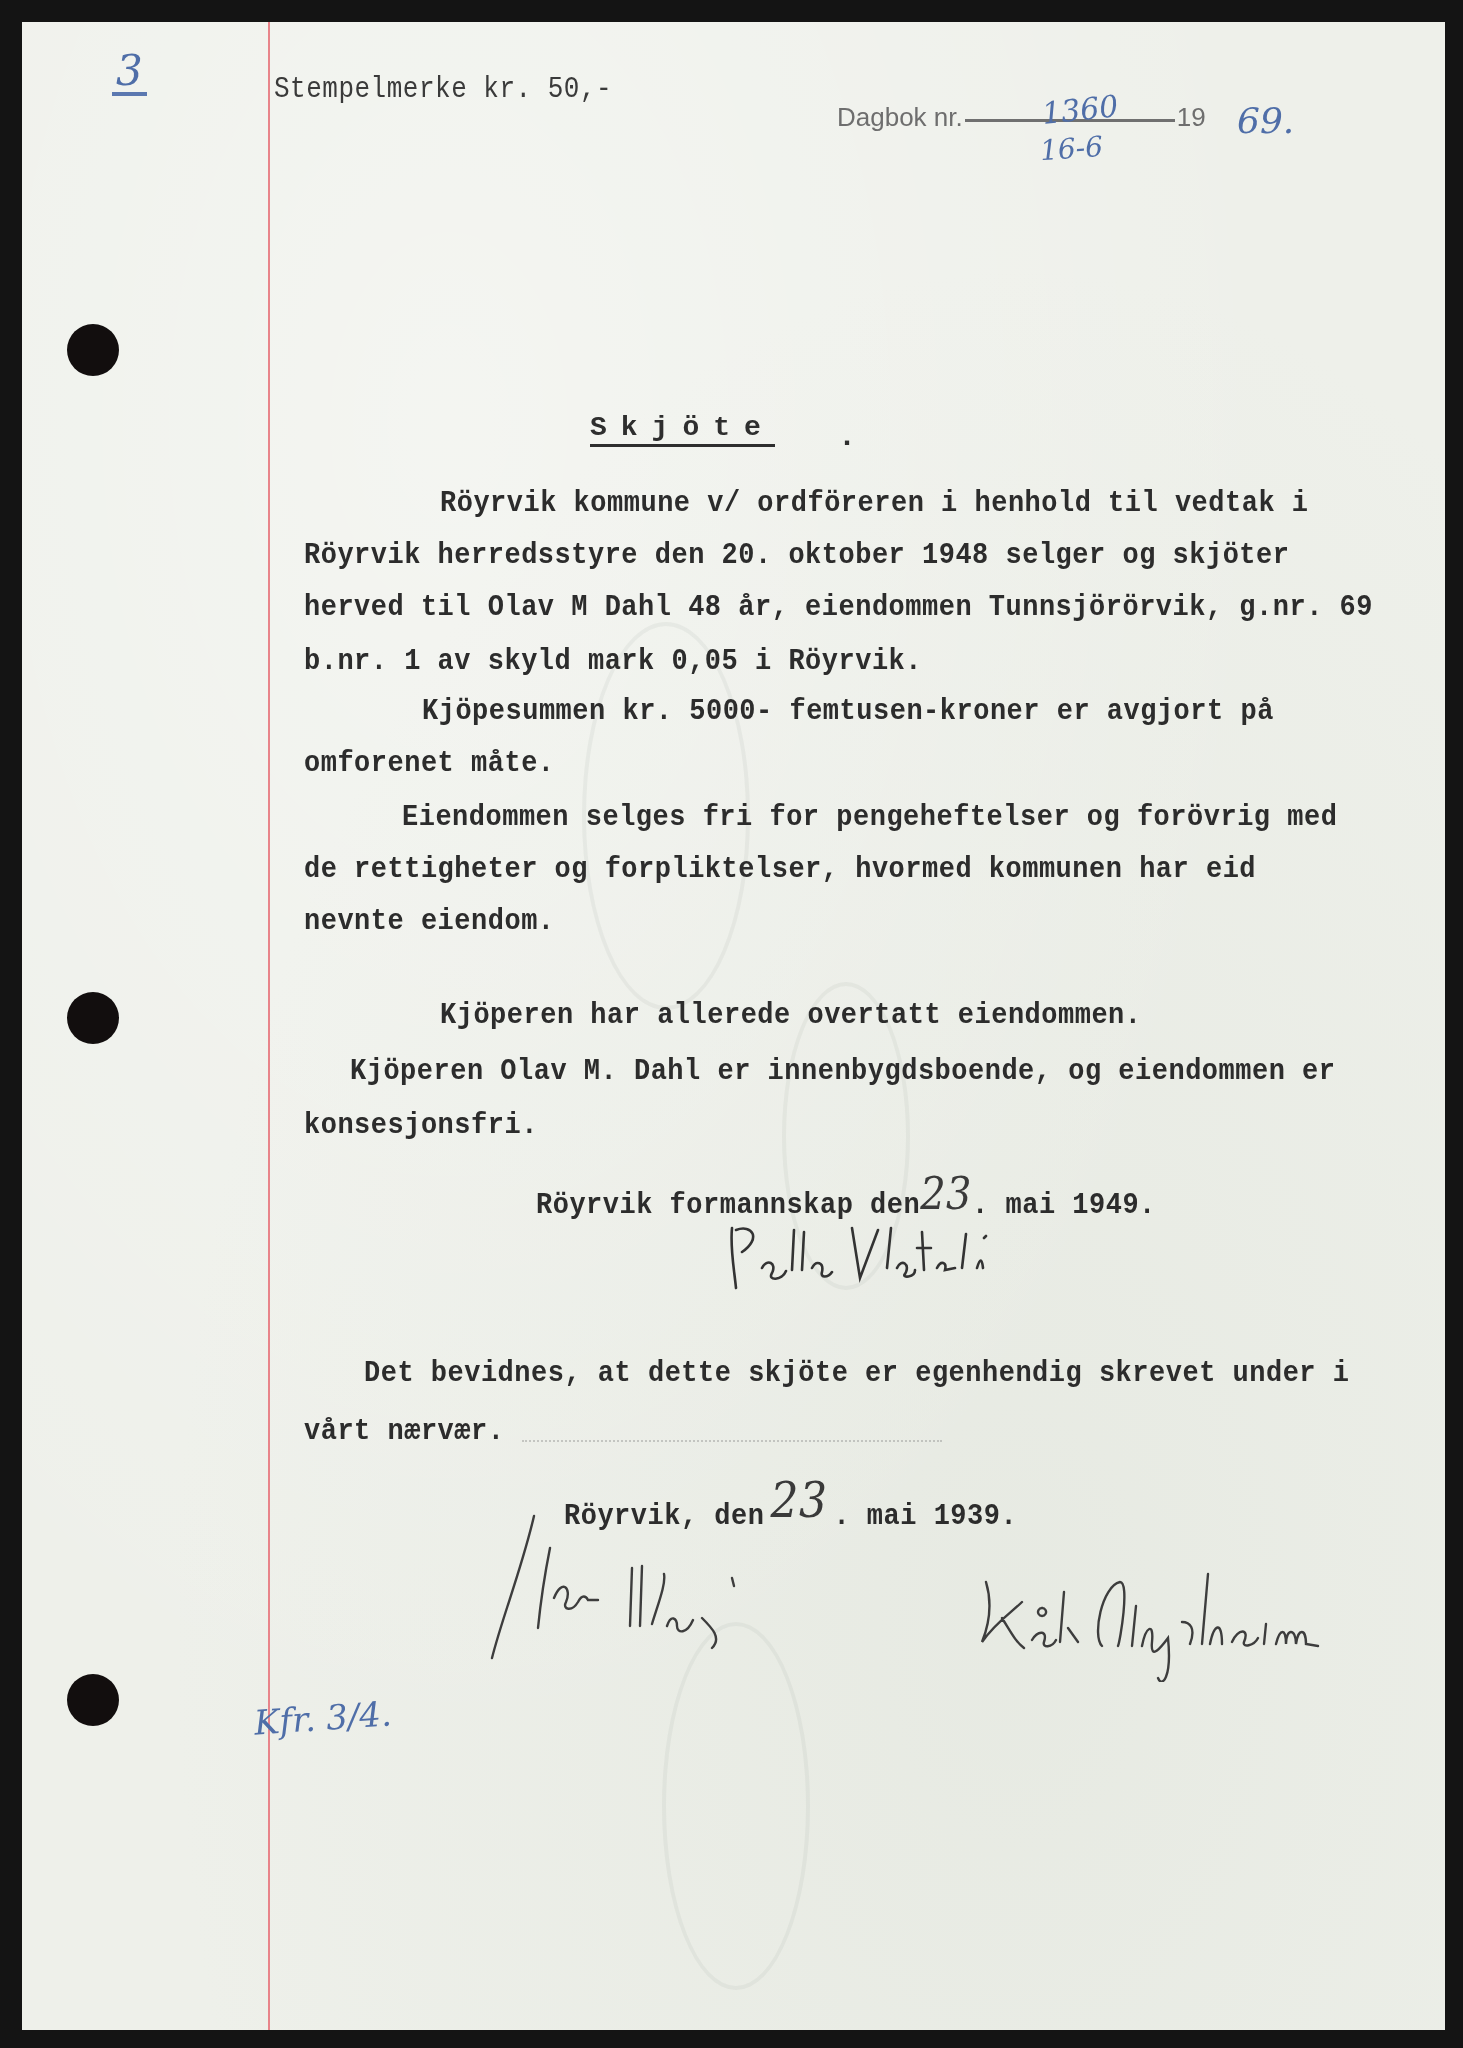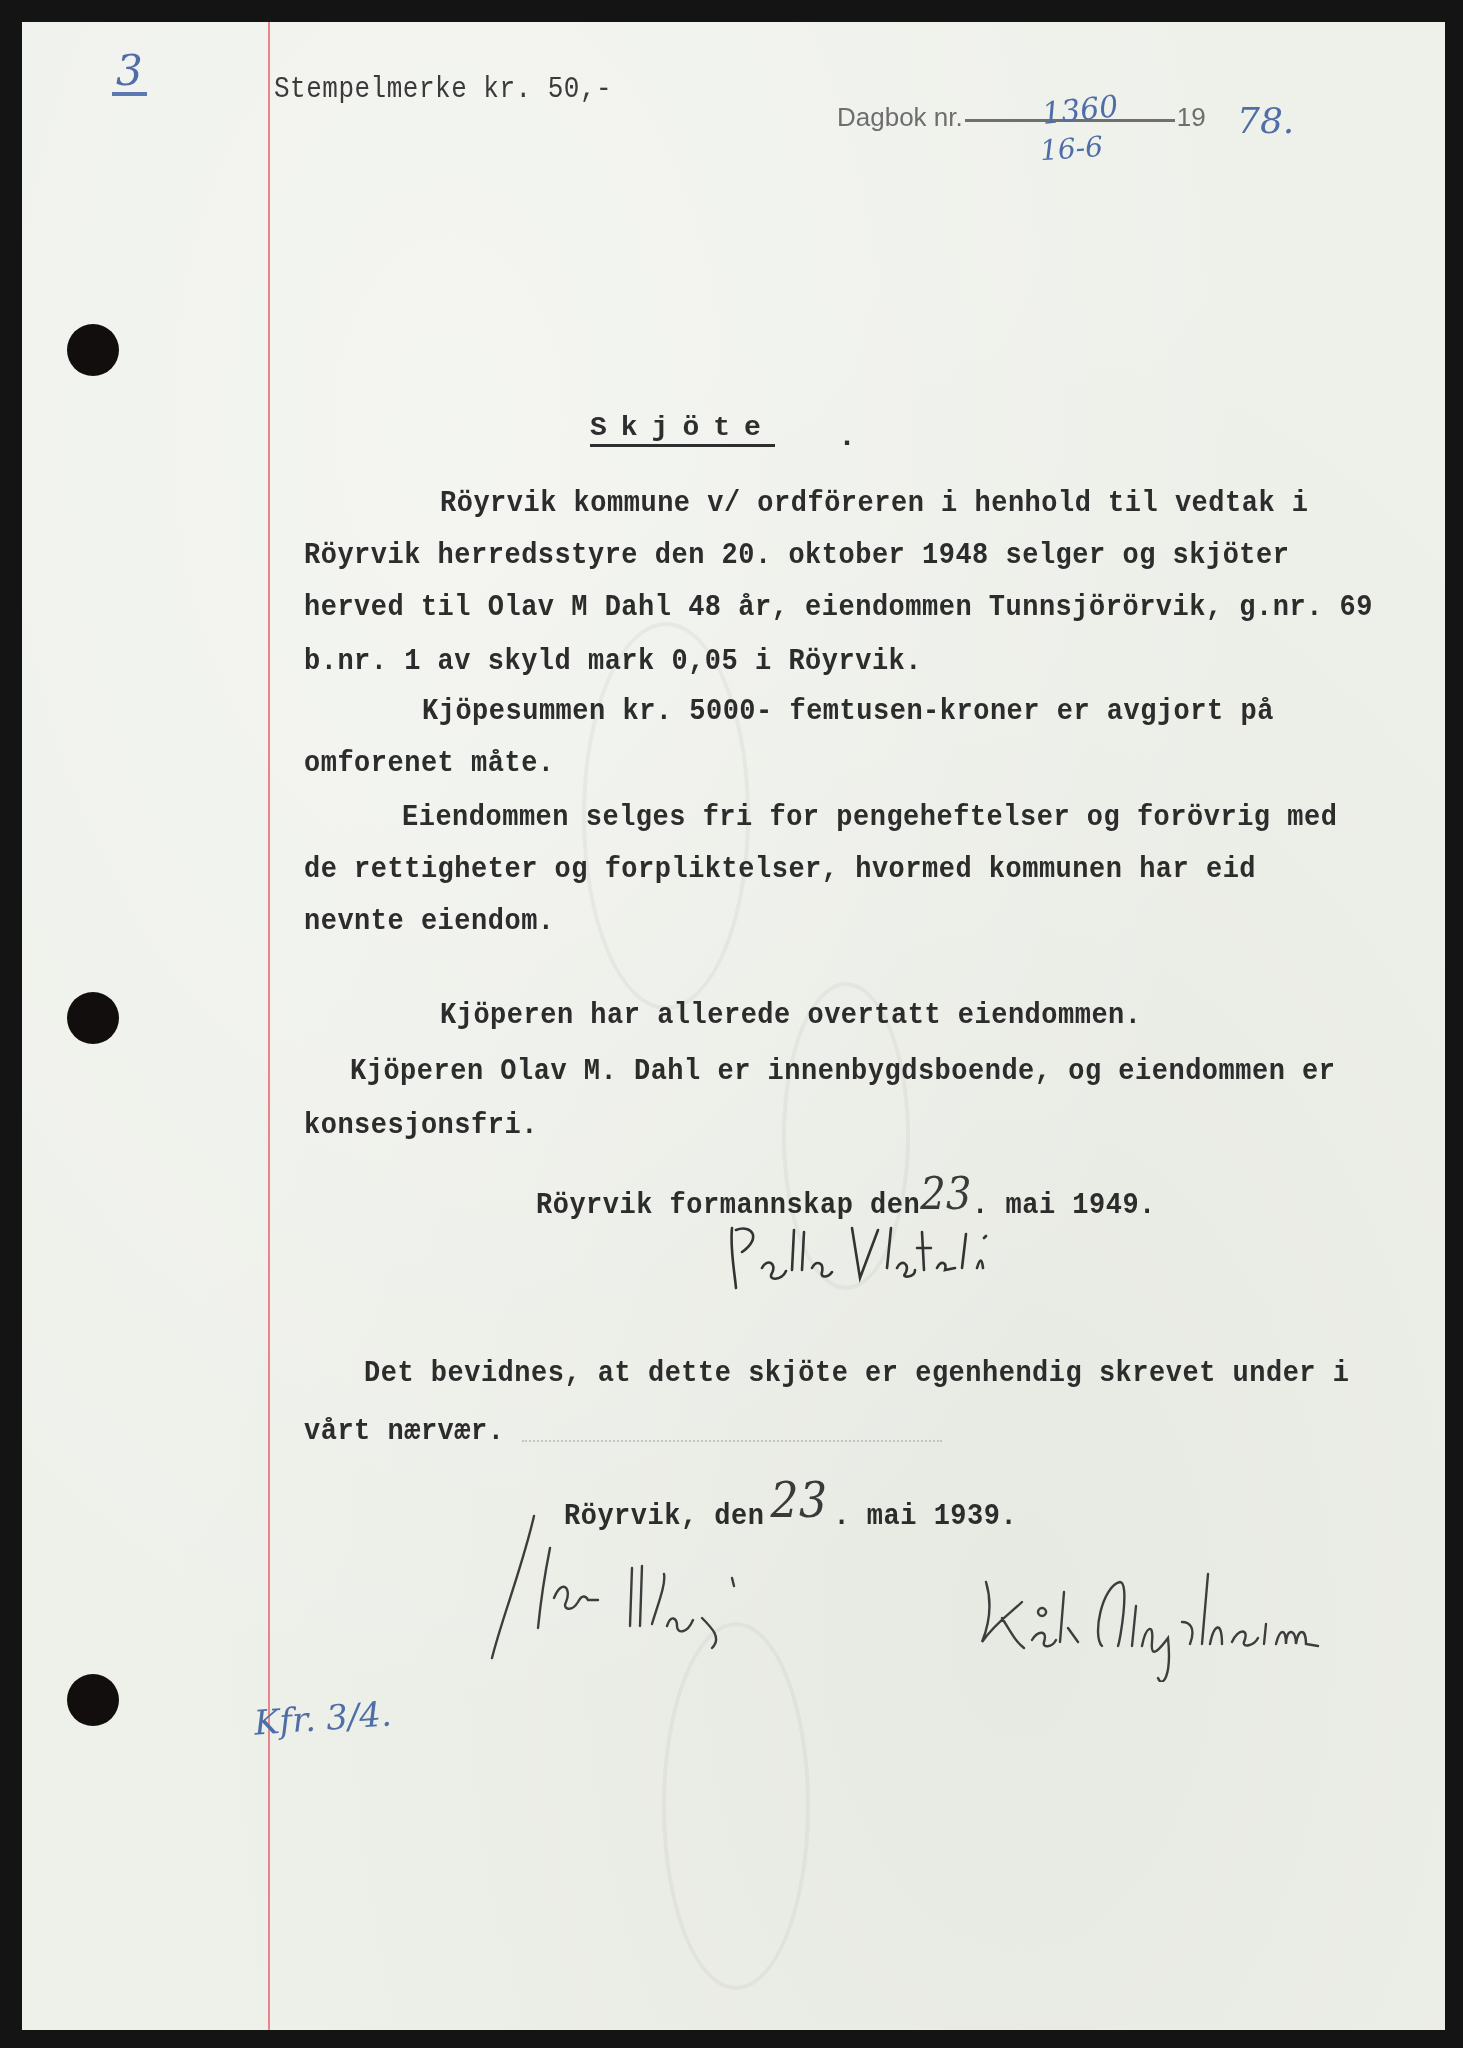--- a/index.html
+++ b/index.html
@@ -79,21 +79,21 @@
   <div class="hand blue" style="left:90px;top:28px;font-size:42px;border-bottom:4px solid #5b78b0;padding:0 4px;line-height:42px;">
     <span>3</span>
   </div>
 
   <div class="typed light" style="left:252px;top:50px;">Stempelmerke kr. 50,-</div>
 
   <div class="stamp" style="left:815px;top:80px;">
     <span>Dagbok nr.</span><span class="rule"></span><span>19</span>
   </div>
   <div class="hand blue" style="left:1020px;top:70px;font-size:30px;transform:rotate(-6deg);">1360</div>
-  <div class="hand blue" style="left:1215px;top:78px;font-size:36px;">78.</div>
+  <div class="hand blue" style="left:1215px;top:78px;font-size:36px;">69.</div>
   <div class="hand blue" style="left:1018px;top:110px;font-size:28px;transform:rotate(-4deg);">16-6</div>
 
   <div class="title-word">Skjöte</div>
   <div class="title-dot">.</div>
 
   <div class="typed" style="left:418px;top:464px;">Röyrvik kommune v/ ordföreren i henhold til vedtak i</div>
   <div class="typed" style="left:282px;top:516px;">Röyrvik herredsstyre den 20. oktober 1948 selger og skjöter</div>
   <div class="typed" style="left:282px;top:568px;">herved til Olav M Dahl 48 år, eiendommen Tunnsjörörvik, g.nr. 69</div>
   <div class="typed" style="left:282px;top:622px;">b.nr. 1 av skyld mark 0,05 i Röyrvik.</div>
   <div class="typed" style="left:400px;top:672px;">Kjöpesummen kr. 5000- femtusen-kroner er avgjort på</div>

